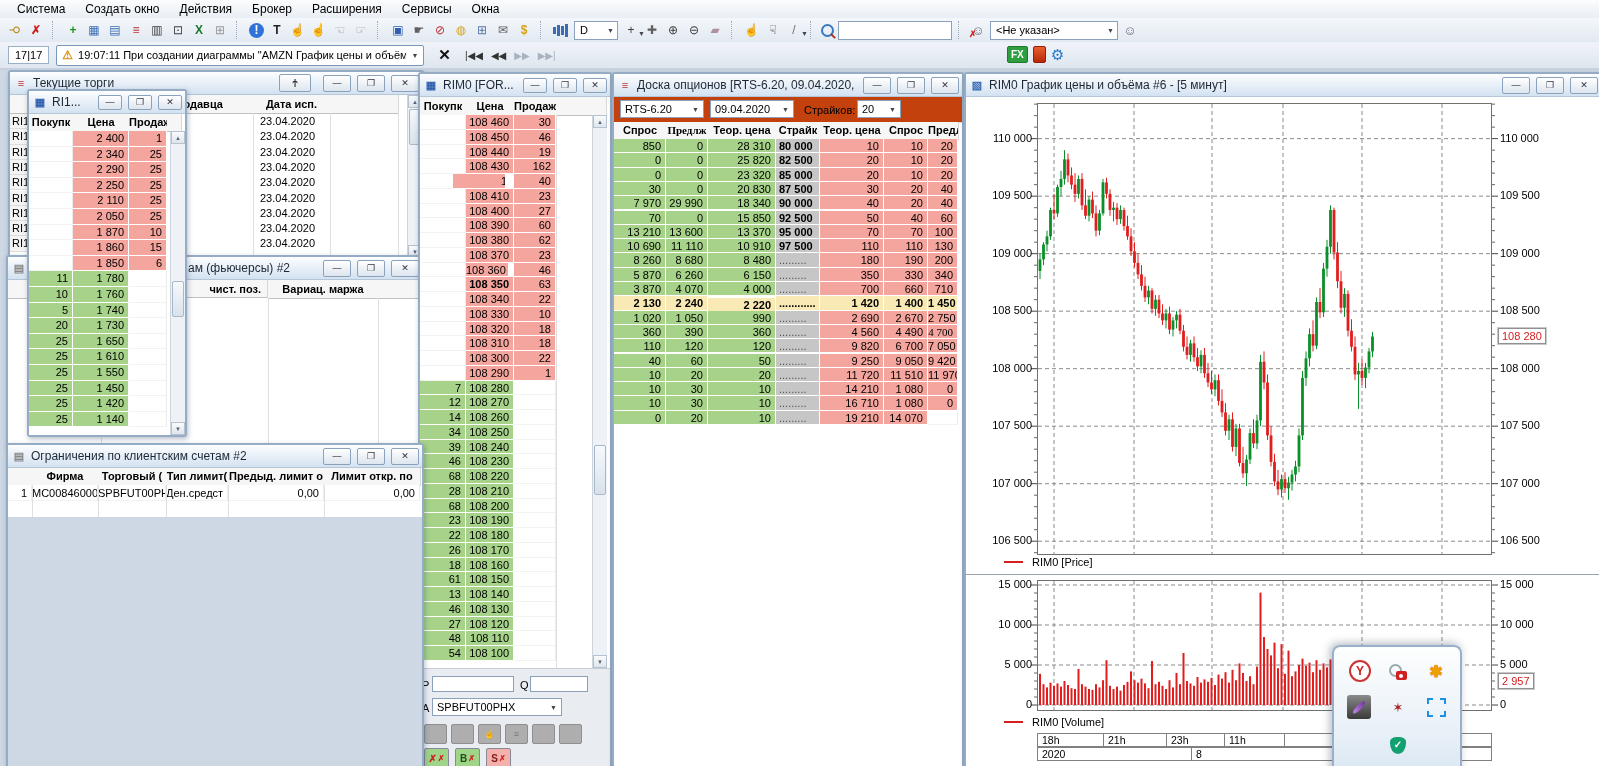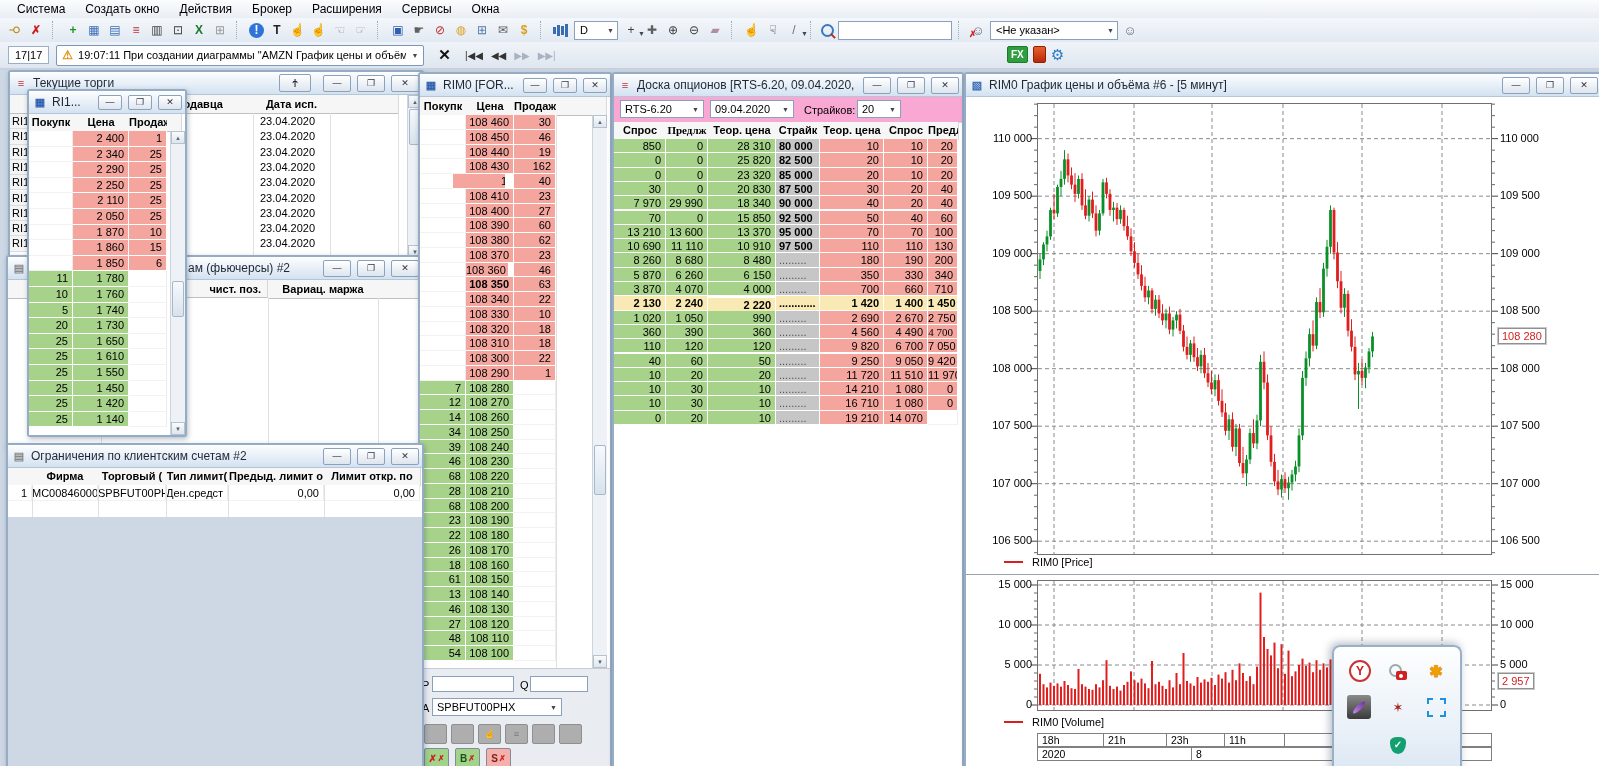--- a/index.html
+++ b/index.html
@@ -425,21 +425,21 @@
 
   <div class="win" id="winF" style="left:612px;top:72px;width:348px;height:698px;z-index:2">
     <div class="ttl">
       <span class="wicon" style="color:#c03030">≡</span>
       <span class="ttxt">Доска опционов [RTS-6.20, 09.04.2020, ...</span>
       <span class="wb">—</span>
       <span class="wb">❐</span>
       <span class="wb">✕</span>
     </div>
     <div class="wbody" id="bodyF">
-        <div style="position: absolute; left: 0px; right: 0px; top: 0px; height: 25px; background: #f9a8d4; border-bottom: 1px solid rgb(205, 213, 222);">
+        <div style="position: absolute; left: 0px; right: 0px; top: 0px; height: 25px; background: #c2410c; border-bottom: 1px solid rgb(205, 213, 222);">
           <div class="oe-combo" style="left: 6px; top: 3px; width: 84px;">
             <span style="overflow: hidden; white-space: nowrap;">RTS-6.20</span>
             <span class="dda">▼</span>
           </div>
           <div class="oe-combo" style="left: 96px; top: 3px; width: 84px;">
             <span style="overflow: hidden; white-space: nowrap;">09.04.2020</span>
             <span class="dda">▼</span>
           </div>
           <div class="oe-lbl" style="left: 190px; top: 7px;">Страйков:</div>
           <div class="oe-combo" style="left: 243px; top: 3px; width: 44px;">

